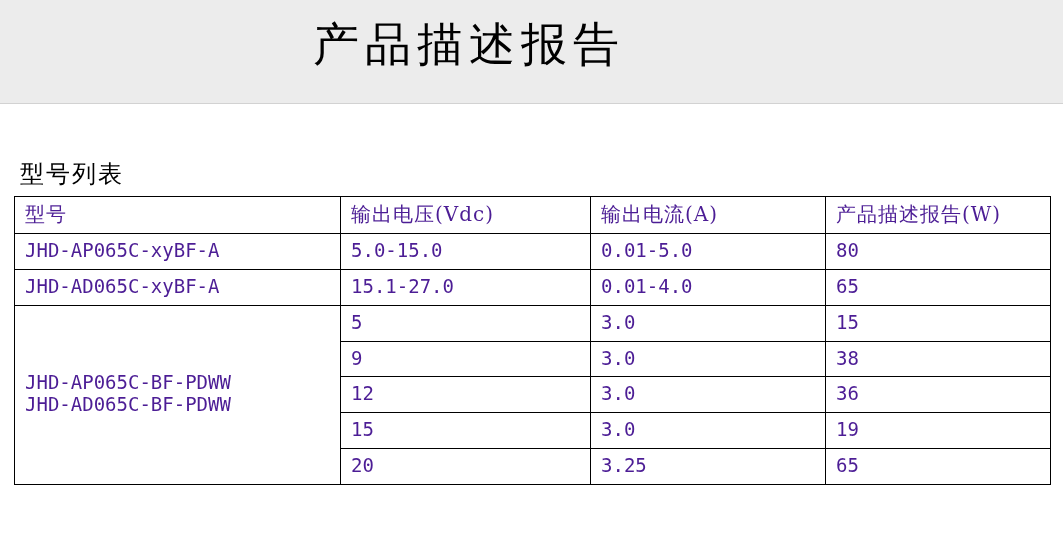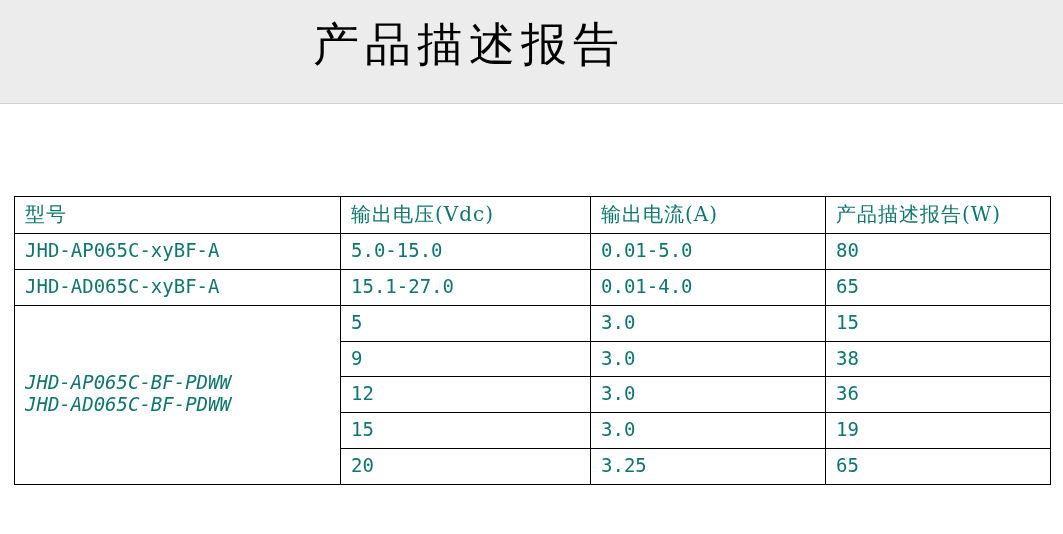--- a/index.html
+++ b/index.html
@@ -65,53 +65,53 @@
   table.spec col.c1 { width: 250px; }
   table.spec col.c2 { width: 235px; }
   table.spec col.c3 { width: 225px; }
 
   table.spec th, table.spec td {
     border: 1px solid #000000;
     padding: 6px 10px 7px 10px;
     font-family: "DejaVu Sans Mono", "Liberation Mono", monospace;
     font-size: 19px;
     line-height: 1.15;
-    color: #0f766e;
+    color: #4c1d95;
     text-align: left;
     vertical-align: middle;
     font-weight: 400;
     height: 30px;
     box-sizing: border-box;
     background: #ffffff;
   }
   table.spec th {
     font-family: "DejaVu Serif", "Liberation Serif", serif;
     font-size: 20px;
     letter-spacing: 1px;
     font-weight: 400;
   }
   td.model-cell {
     font-size: 19px;
   }
   td.model-merged {
     vertical-align: middle;
     line-height: 1.9;
-    font-style: italic;
   }
   .cell-line { display: block; white-space: nowrap; }
 </style>
 </head>
 <body>
 
 <div class="page">
 
   <div class="header-band"></div>
 
   <div class="doc-title">产品描述报告</div>
 
+  <div class="section-label">型号列表</div>
 
   <div class="table-wrap">
     <table class="spec">
       <colgroup>
         <col class="c0">
           <col class="c1">
           <col class="c2">
           <col class="c3">
       </colgroup>
       <thead>

